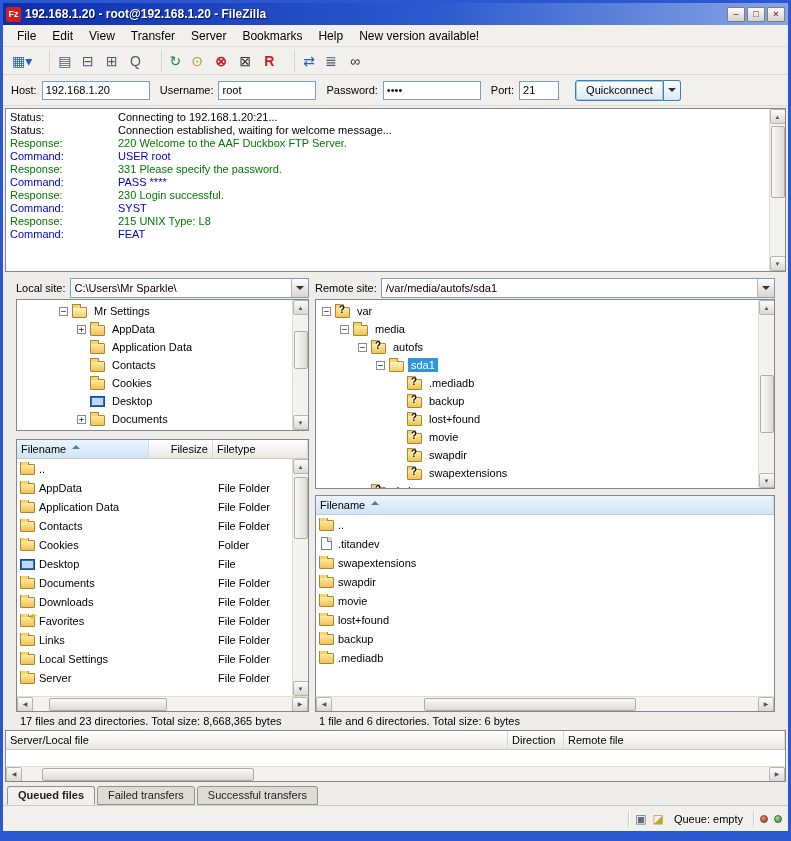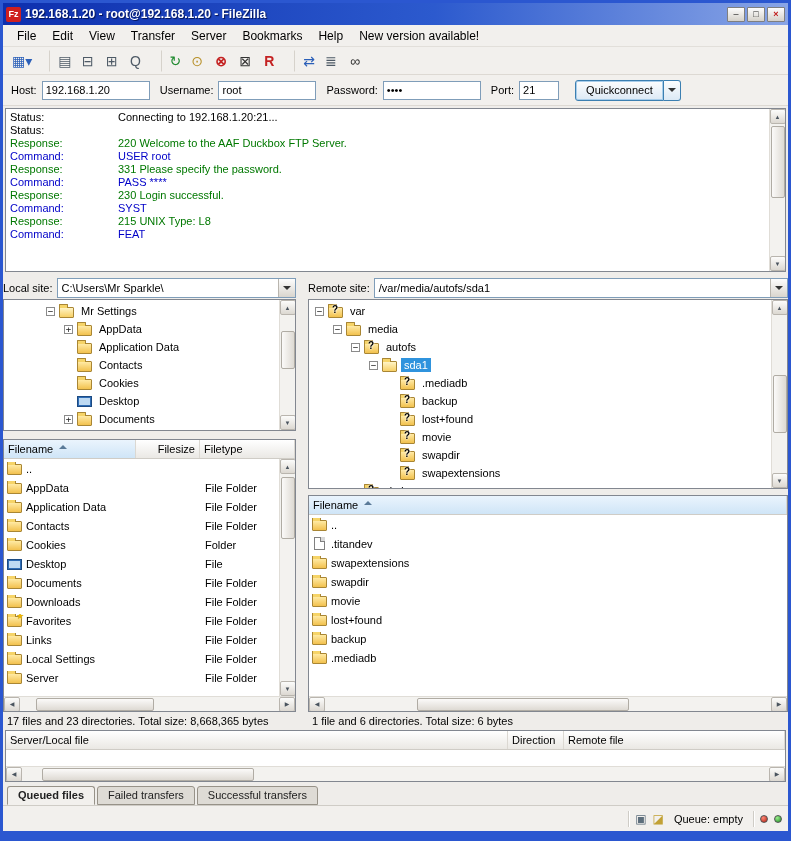--- a/index.html
+++ b/index.html
@@ -111,21 +111,21 @@
     display:flex; align-items:center; justify-content:center;
   }
   .sbtn::before { font-size:6px; line-height:6px; }
   .sbtn.up::before{content:"▲";} .sbtn.dn::before{content:"▼";}
   .sbtn.lf::before{content:"◀";} .sbtn.rt::before{content:"▶";}
   .vthumb { width:14px; flex:none; background:linear-gradient(90deg,#fbfaf9,#dedad3); border:1px solid #b0aca4; border-radius:2px; }
   .hthumb { height:13px; flex:none; background:linear-gradient(#fbfaf9,#dedad3); border:1px solid #b0aca4; border-radius:2px; }
   .vsp { flex:1; } 
 
   
-  .main { height:454px; flex:none; display:flex; padding:0 0; gap:12px; }
+  .main { height:454px; flex:none; display:flex; padding:0 13px; gap:6px; }
   .col { display:flex; flex-direction:column; min-width:0; }
   .col.left { width:293px; flex:none; }
   .col.right { flex:1; }
 
   .siterow { height:23px; flex:none; display:flex; align-items:center; gap:4px; }
   .siterow label { flex:none; }
   .combo { flex:1; height:20px; border:1px solid #7f9db9; background:#fff; display:flex; align-items:center; overflow:hidden; }
   .combotext { flex:1; padding:0 4px; white-space:nowrap; overflow:hidden; }
   .combobtn { width:17px; height:18px; flex:none; background:linear-gradient(#fdfdfd,#d9d5ce); border-left:1px solid #b9b5ae; display:flex; align-items:center; justify-content:center; }
 
@@ -299,20 +299,21 @@
   <div class="log">
     <div class="loglines">
 
         <div class="logline st">
           <span class="ltype">Status:</span>
           <span class="ltext">Connecting to 192.168.1.20:21...</span>
         </div>
 
         <div class="logline st">
           <span class="ltype">Status:</span>
+          <span class="ltext">Connection established, waiting for welcome message...</span>
         </div>
 
         <div class="logline rsp">
           <span class="ltype">Response:</span>
           <span class="ltext">220 Welcome to the AAF Duckbox FTP Server.</span>
         </div>
 
         <div class="logline cmd">
           <span class="ltype">Command:</span>
           <span class="ltext">USER root</span>

